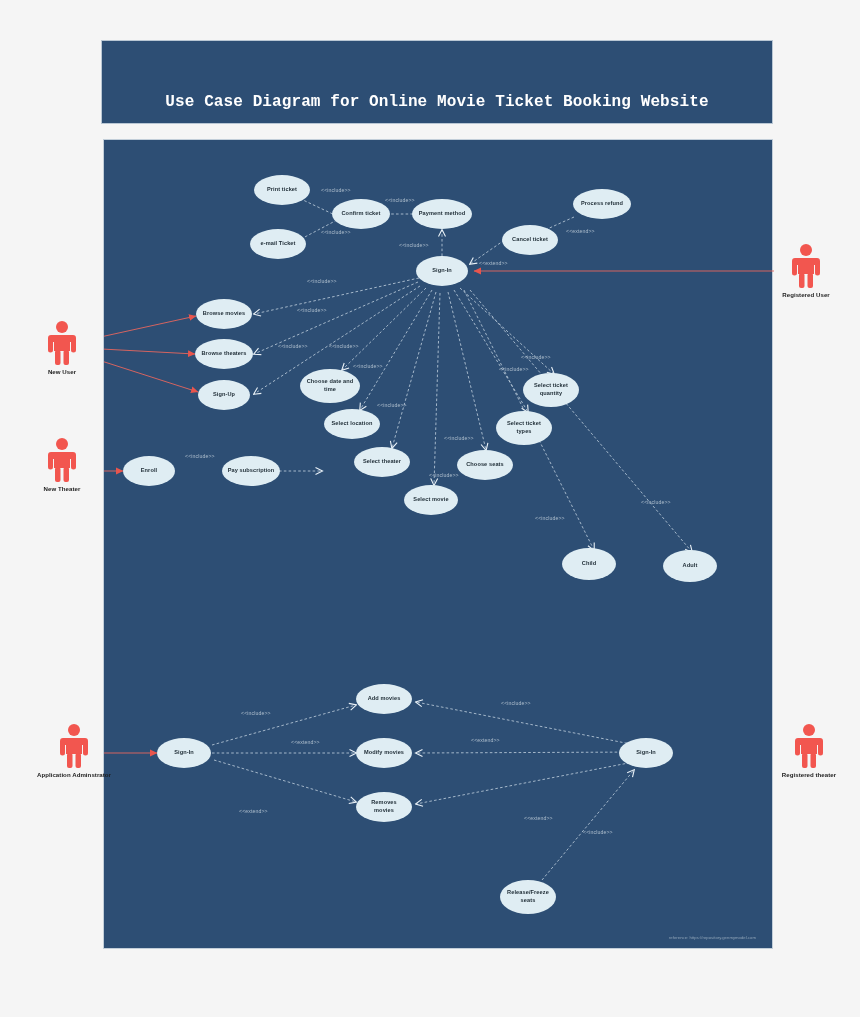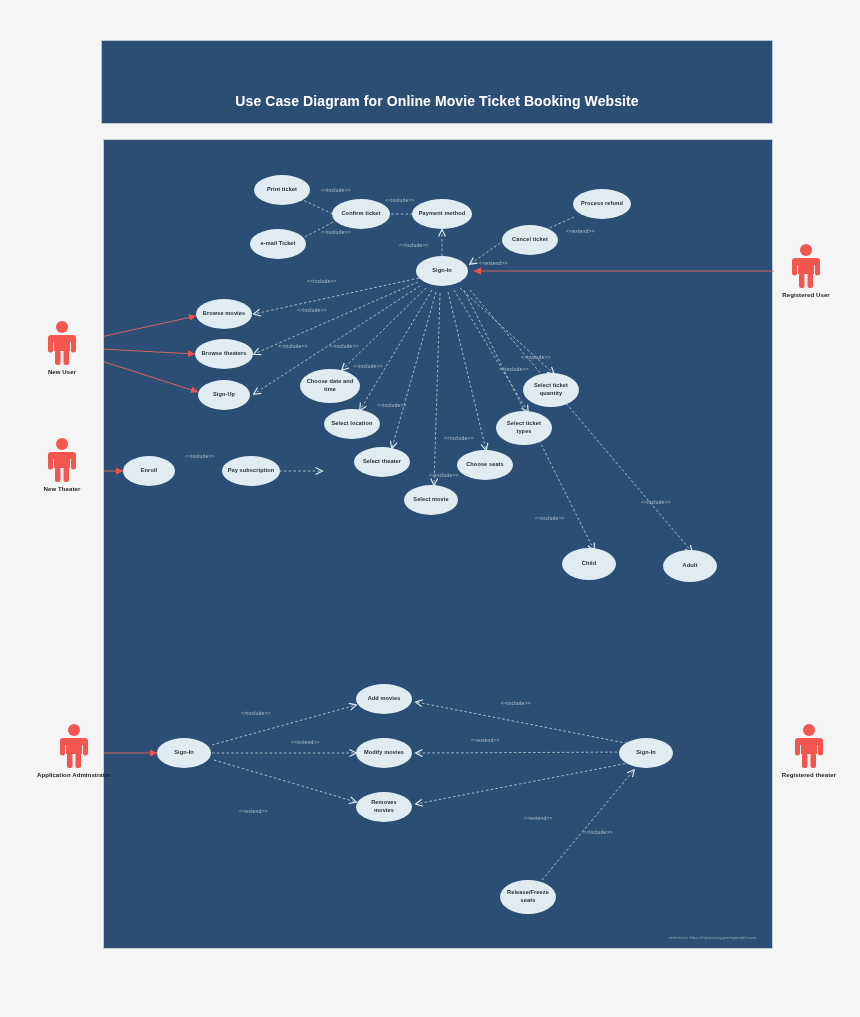--- a/index.html
+++ b/index.html
@@ -34,23 +34,24 @@
     box-sizing: border-box;
     border: 1px solid #b9c7d4;
   }
   #diagram-title {
     position: absolute;
     left: 0;
     right: 0;
     top: 52px;
     text-align: center;
     color: #ffffff;
-    font-size: 14px;
+    font-size: 16px;
     font-weight: bold;
     letter-spacing: 0.1px;
+    font-family: Liberation Mono, monospace;
   }
   
   #canvas {
     position: absolute;
     left: 103px;
     top: 139px;
     width: 670px;
     height: 810px;
     background: #2d4e74;
     box-sizing: border-box;

